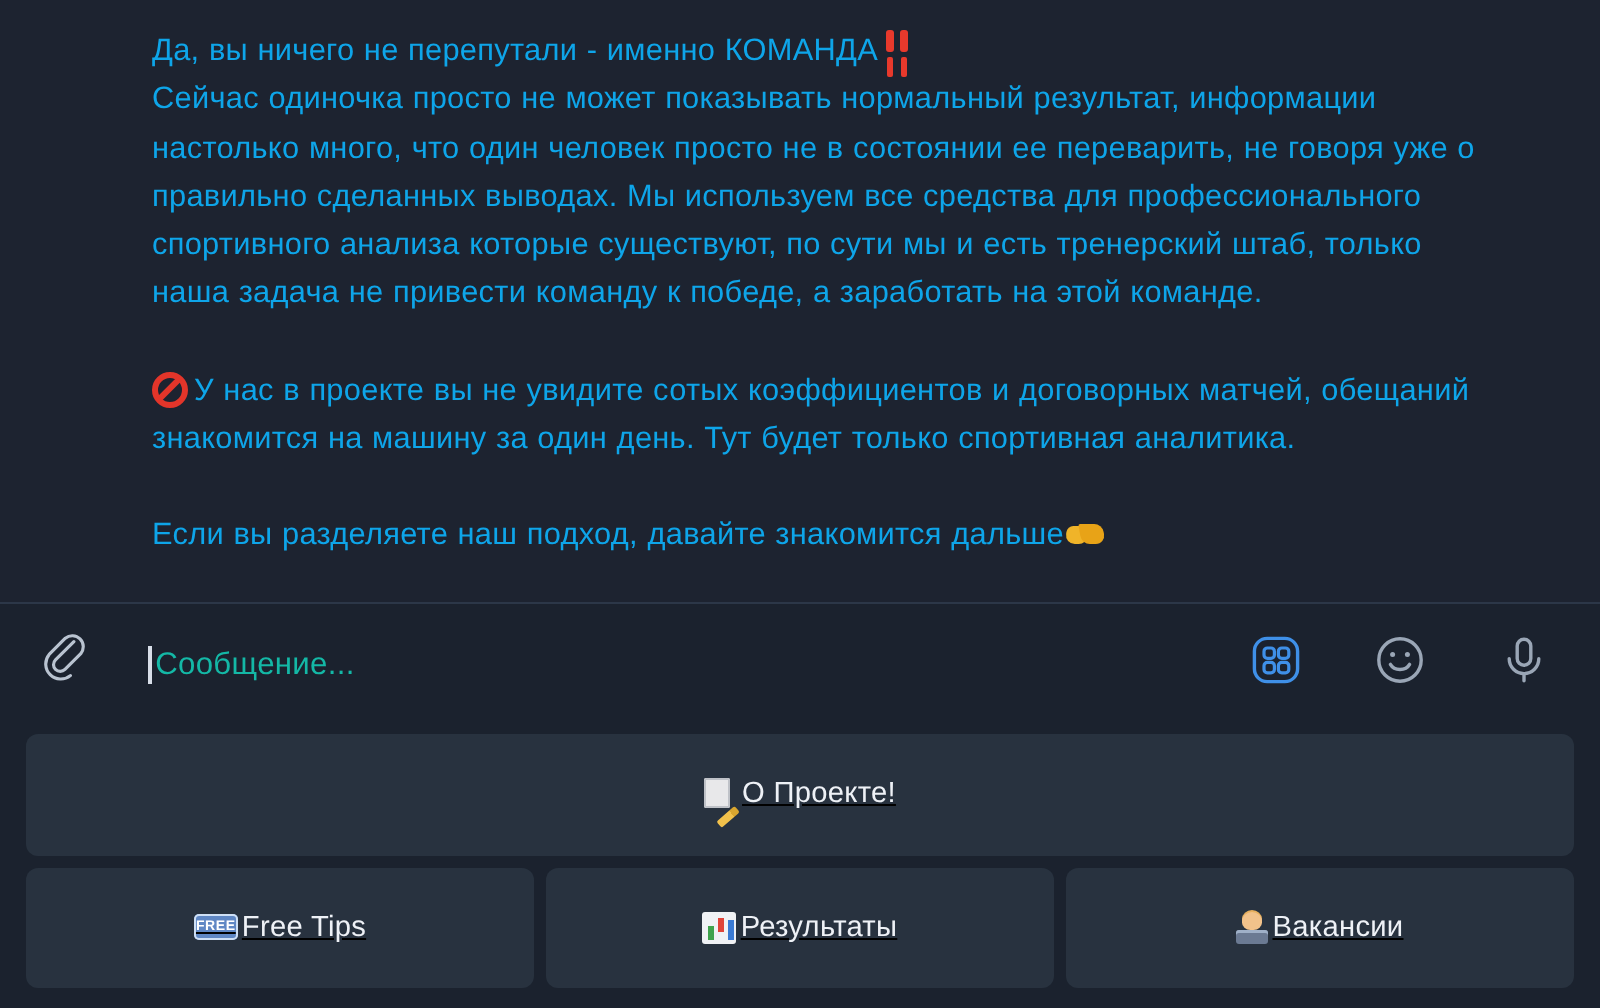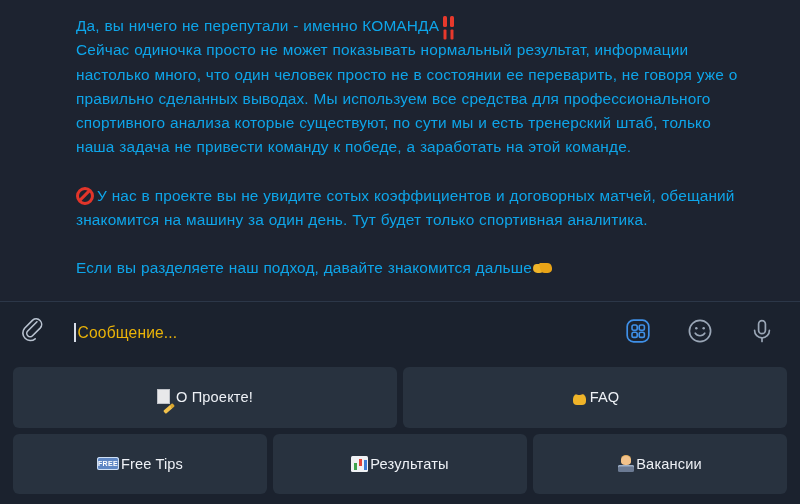--- a/index.html
+++ b/index.html
@@ -139,21 +139,21 @@
     height: 34px;
     position: relative;
   }
   .caret {
     width: 1.6px;
     height: 19px;
     background: #d8dee8;
     margin-right: 2px;
   }
   .placeholder {
-    color: #eab308;
+    color: #14b8a6;
     font-size: 15.6px;
     letter-spacing: 0.01em;
     user-select: none;
   }
   .composer-icons {
     flex: 0 0 auto;
     display: flex;
     align-items: center;
     gap: 30px;
     margin-right: 4px;
@@ -169,20 +169,21 @@
 
   
   .keyboard {
     flex: 1 1 auto;
     background: #1b222e;
     padding: 4px 13px 10px 13px;
     box-sizing: border-box;
     display: flex;
     flex-direction: column;
     gap: 6px;
+    text-decoration: underline;
   }
   .kb-row {
     display: flex;
     gap: 6px;
     flex: 1 1 0;
     min-height: 0;
   }
   .kb-btn {
     flex: 1 1 0;
     background: #28323f;
@@ -402,26 +403,20 @@
 
   <div class="keyboard">
 
     <div class="kb-row">
       <div class="kb-btn">
         <span class="kb-emoji">
             <span class="e-memo"></span>
           </span>
         <span class="kb-label">О Проекте!</span>
       </div>
-      <div class="kb-btn">
-        <span class="kb-emoji">
-            <span class="e-grad"></span>
-          </span>
-        <span class="kb-label">FAQ</span>
-      </div>
     </div>
 
     <div class="kb-row">
       <div class="kb-btn">
         <span class="kb-emoji">
             <span class="e-free">FREE</span>
           </span>
         <span class="kb-label">Free Tips</span>
       </div>
       <div class="kb-btn">

